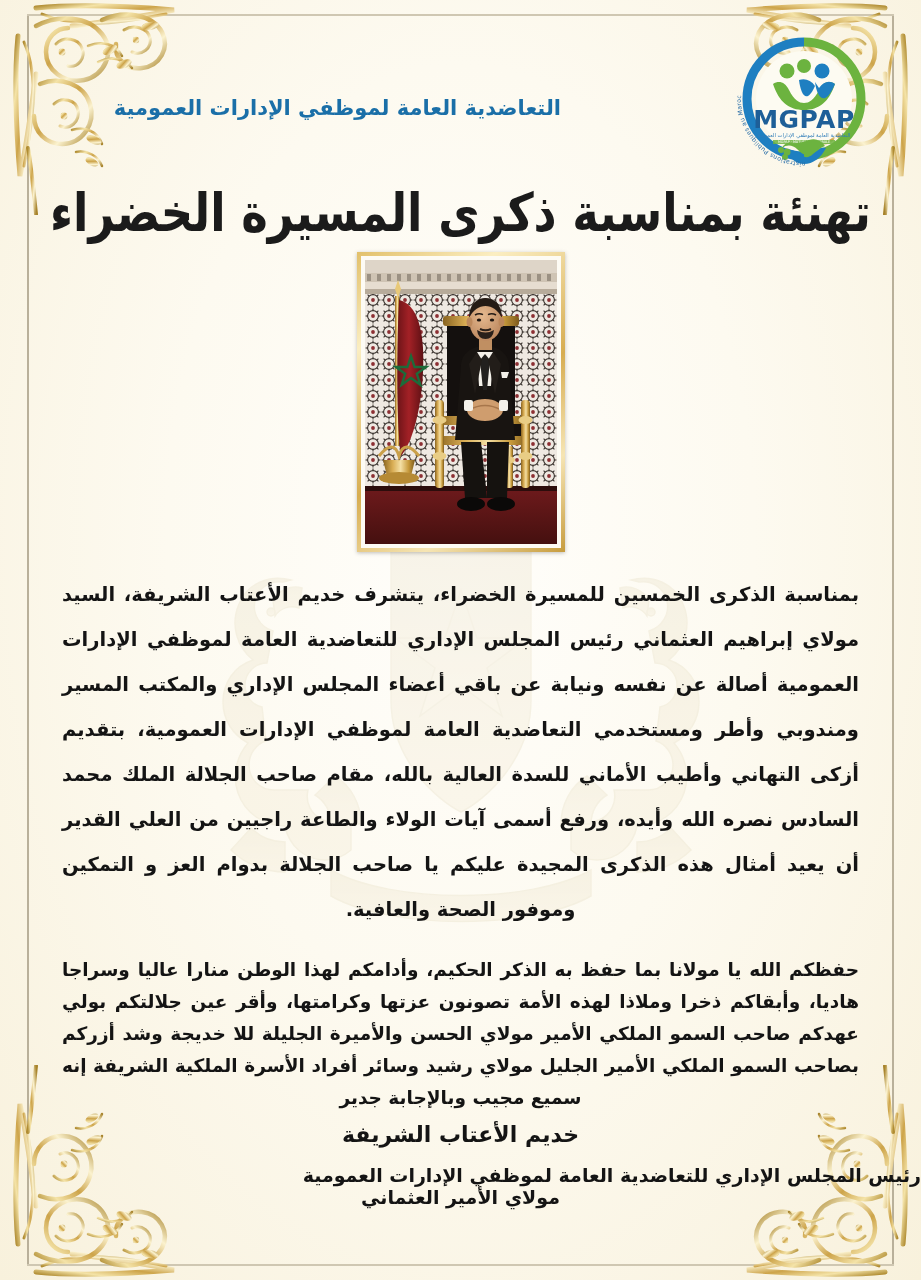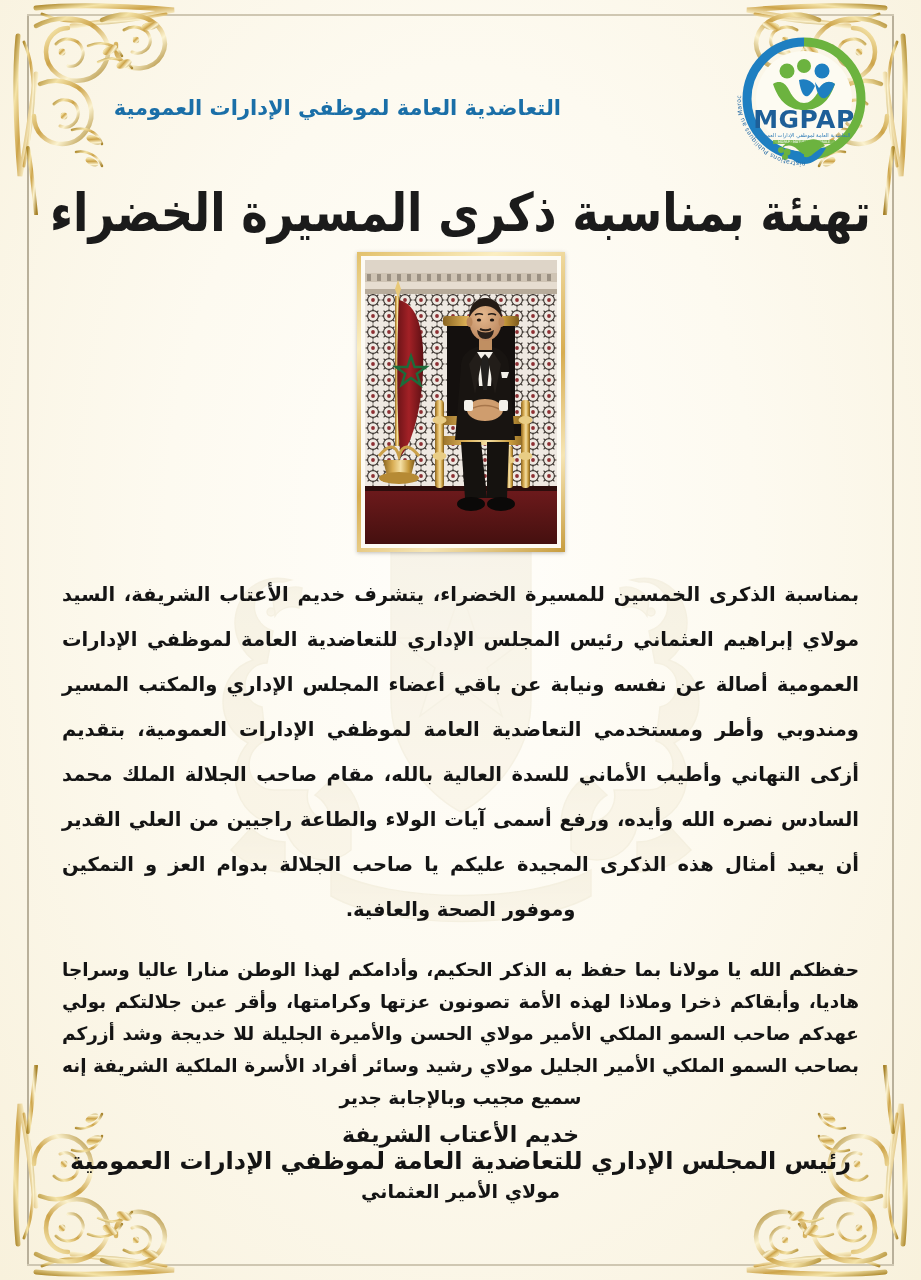--- a/index.html
+++ b/index.html
@@ -109,22 +109,22 @@
   .body-text p{margin:0 0 22px 0;}
   .body-text p.p2{line-height:32px;font-size:18.5px;}
 
   
   .sig{
     position:absolute;left:0;right:0;top:1122px;
     text-align:center;direction:rtl;
     font-family:"DejaVu Sans","Liberation Sans",sans-serif;
     color:#141414;
   }
-  .sig .line1{font-size:22px;font-weight:bold;}
-  .sig .line2{font-size:24px;font-weight:bold;margin-bottom:5px;}
+  .sig .line1{font-size:22px;font-weight:bold;margin-bottom:17px;}
+  .sig .line2{font-size:19px;font-weight:bold;text-align:right;}
   .sig .line3{font-size:19px;font-weight:bold;}
 </style>
 </head>
 <body>
 
 <div class="page">
 
   <svg class="watermark" viewBox="0 0 640 620" xmlns="http://www.w3.org/2000/svg">
     <defs>
       <linearGradient id="wmg" x1="0" y1="0" x2="0" y2="1">

